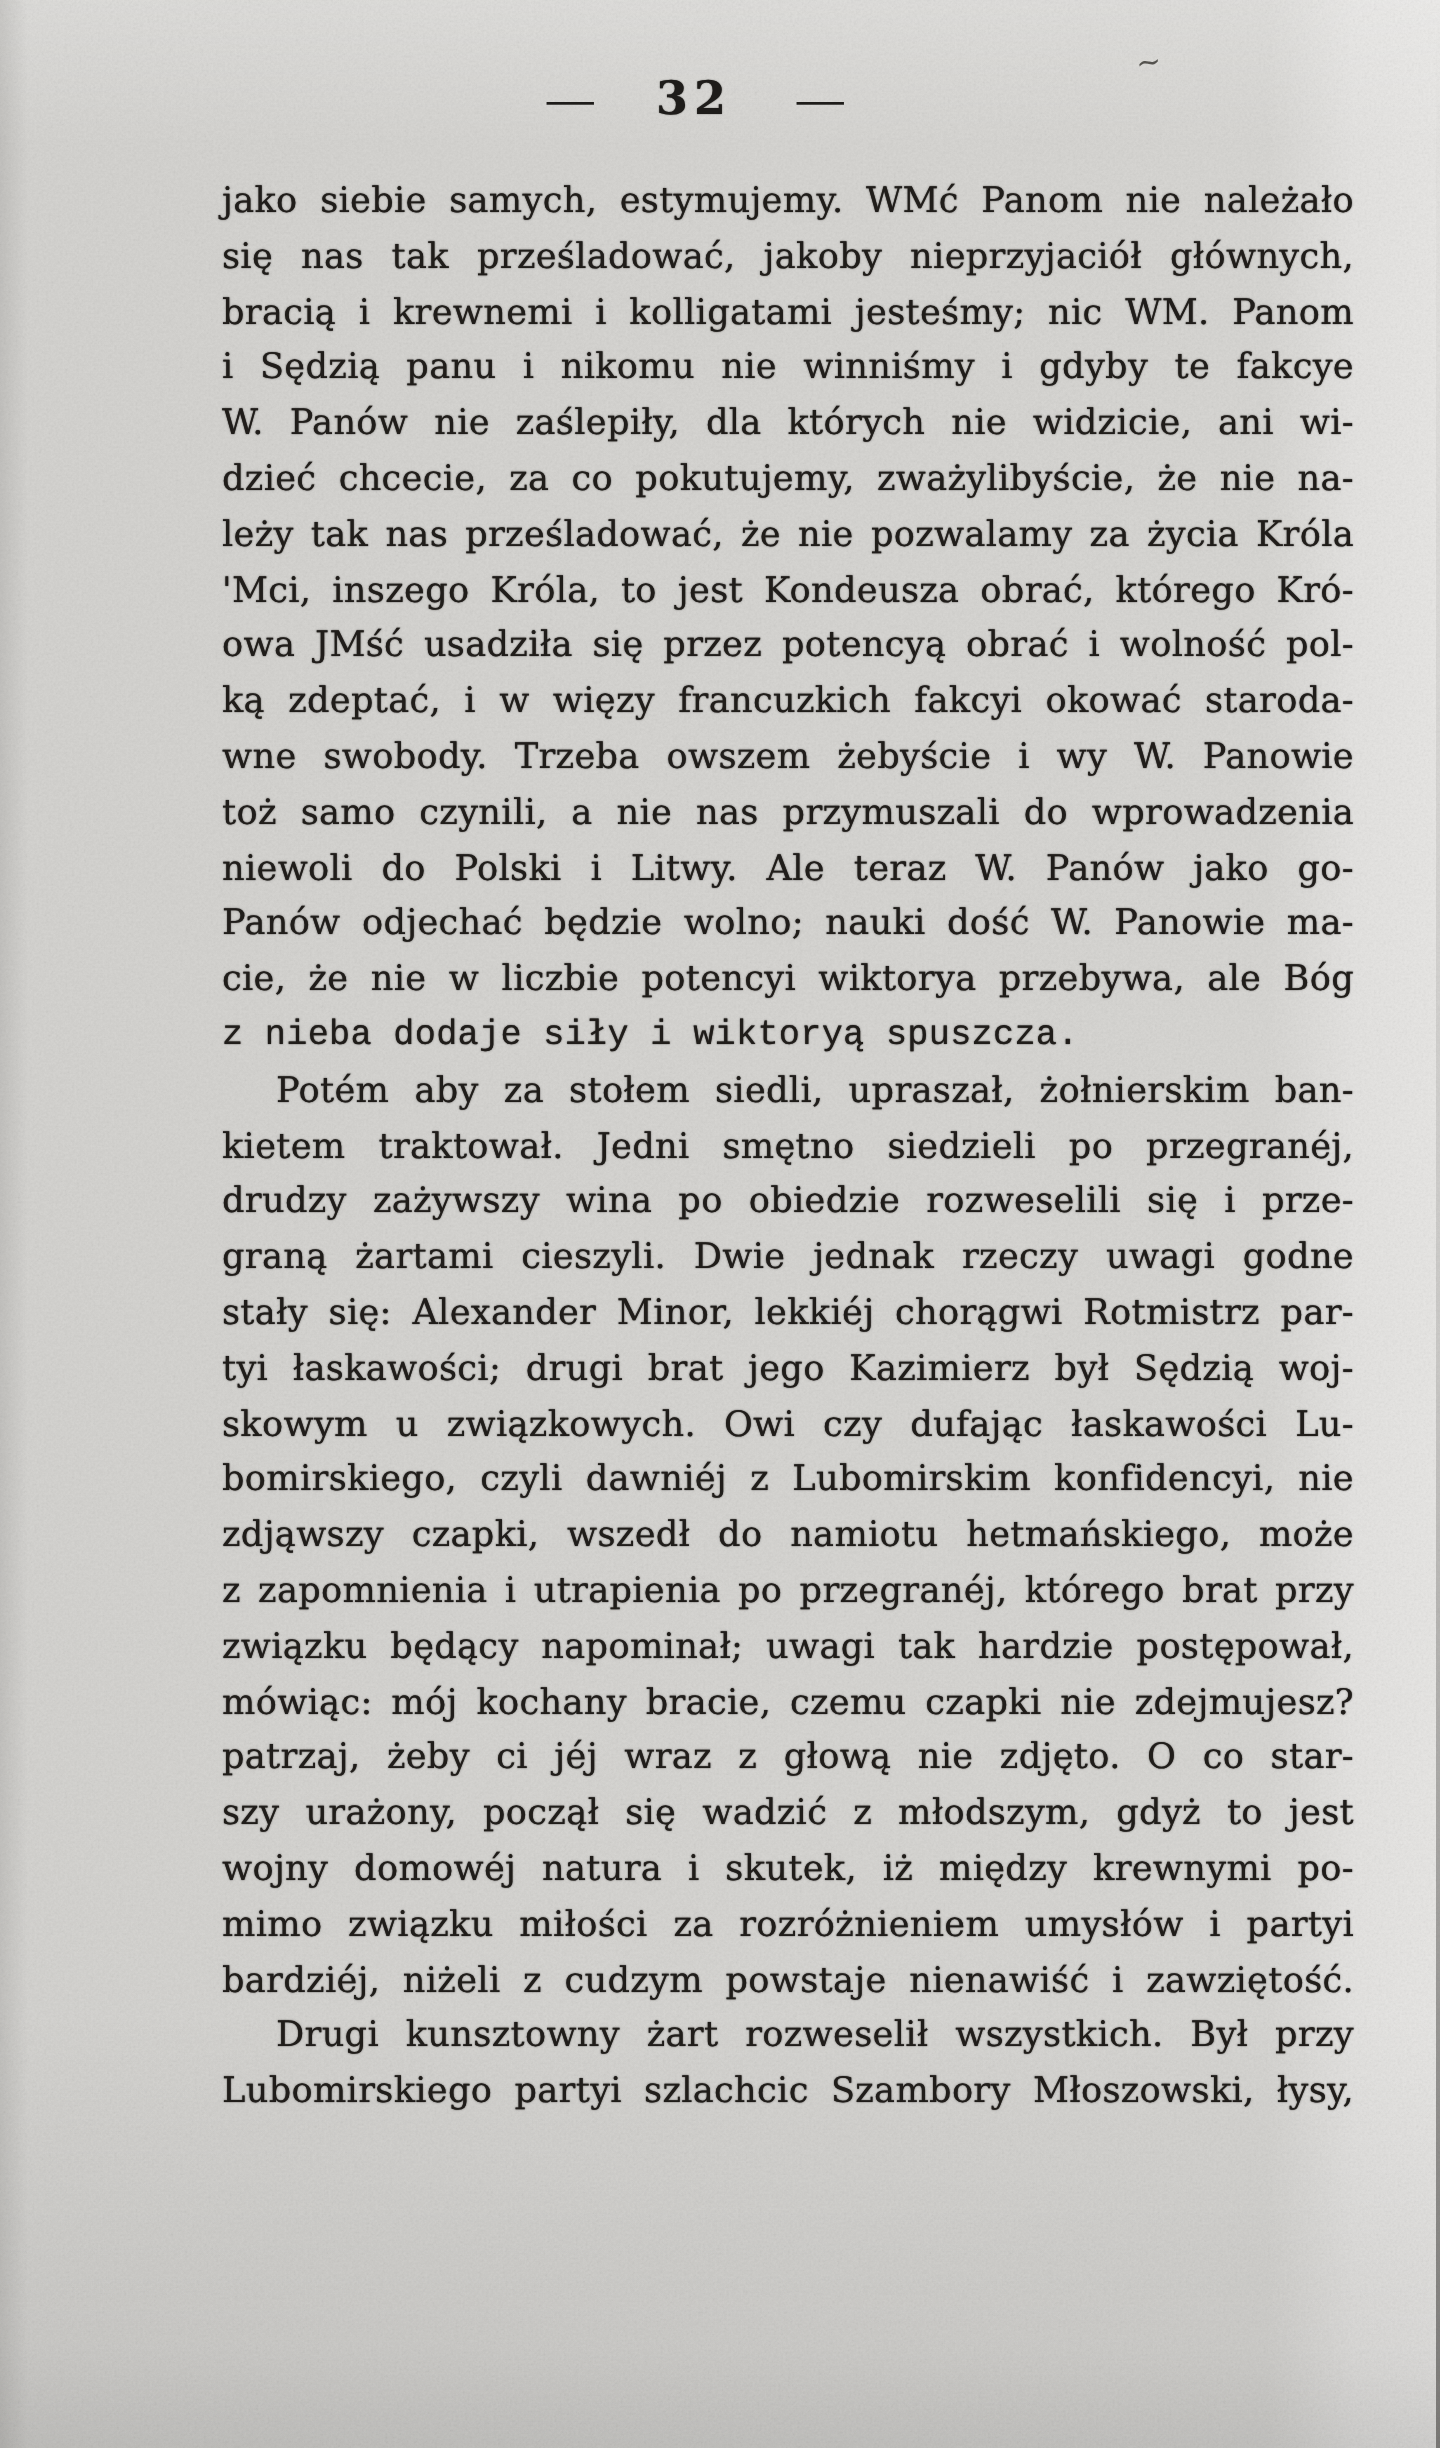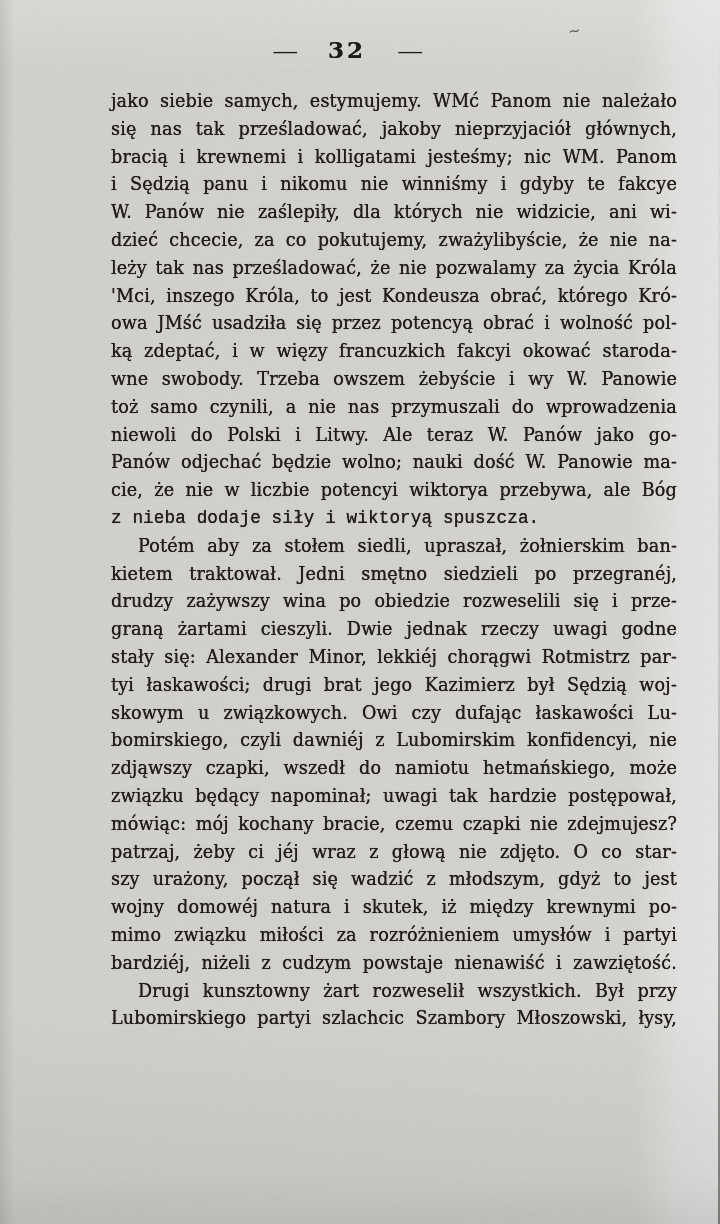--- a/index.html
+++ b/index.html
@@ -108,20 +108,21 @@
     <div class="paragraph indented">
       <div class="line">Potém aby za stołem siedli, upraszał, żołnierskim ban-</div>
       <div class="line">kietem traktował.  Jedni smętno siedzieli po przegranéj,</div>
       <div class="line">drudzy zażywszy wina po obiedzie rozweselili się i prze-</div>
       <div class="line">graną żartami cieszyli.  Dwie jednak rzeczy uwagi godne</div>
       <div class="line">stały się: Alexander Minor, lekkiéj chorągwi Rotmistrz par-</div>
       <div class="line">tyi łaskawości; drugi brat jego Kazimierz był Sędzią woj-</div>
       <div class="line">skowym u związkowych.  Owi czy dufając łaskawości Lu-</div>
       <div class="line">bomirskiego, czyli dawniéj z Lubomirskim konfidencyi, nie</div>
       <div class="line">zdjąwszy czapki, wszedł do namiotu hetmańskiego, może</div>
+      <div class="line">z zapomnienia i utrapienia po przegranéj, którego brat przy</div>
       <div class="line">związku będący napominał; uwagi tak hardzie postępował,</div>
       <div class="line">mówiąc: mój kochany bracie, czemu czapki nie zdejmujesz?</div>
       <div class="line">patrzaj, żeby ci jéj wraz z głową nie zdjęto.  O co star-</div>
       <div class="line">szy urażony, począł się wadzić z młodszym, gdyż to jest</div>
       <div class="line">wojny domowéj natura i skutek, iż między krewnymi po-</div>
       <div class="line">mimo związku miłości za rozróżnieniem umysłów i partyi</div>
       <div class="line">bardziéj, niżeli z cudzym powstaje nienawiść i zawziętość.</div>
     </div>
     <div class="paragraph indented">
       <div class="line">Drugi kunsztowny żart rozweselił wszystkich.  Był przy</div>

